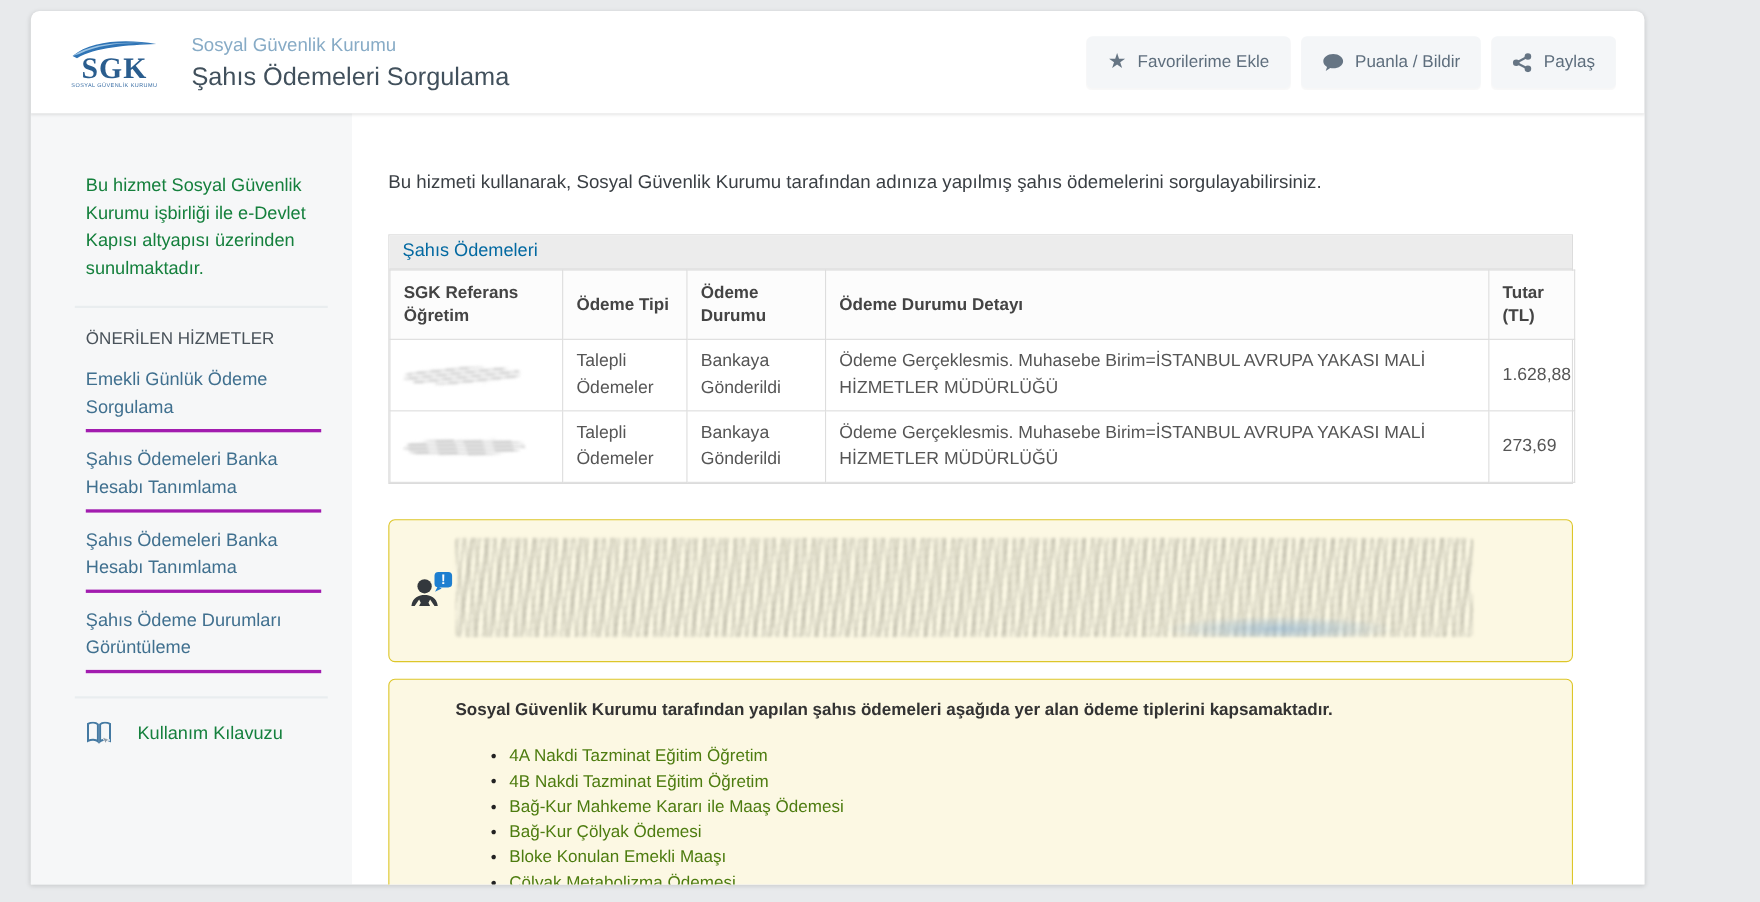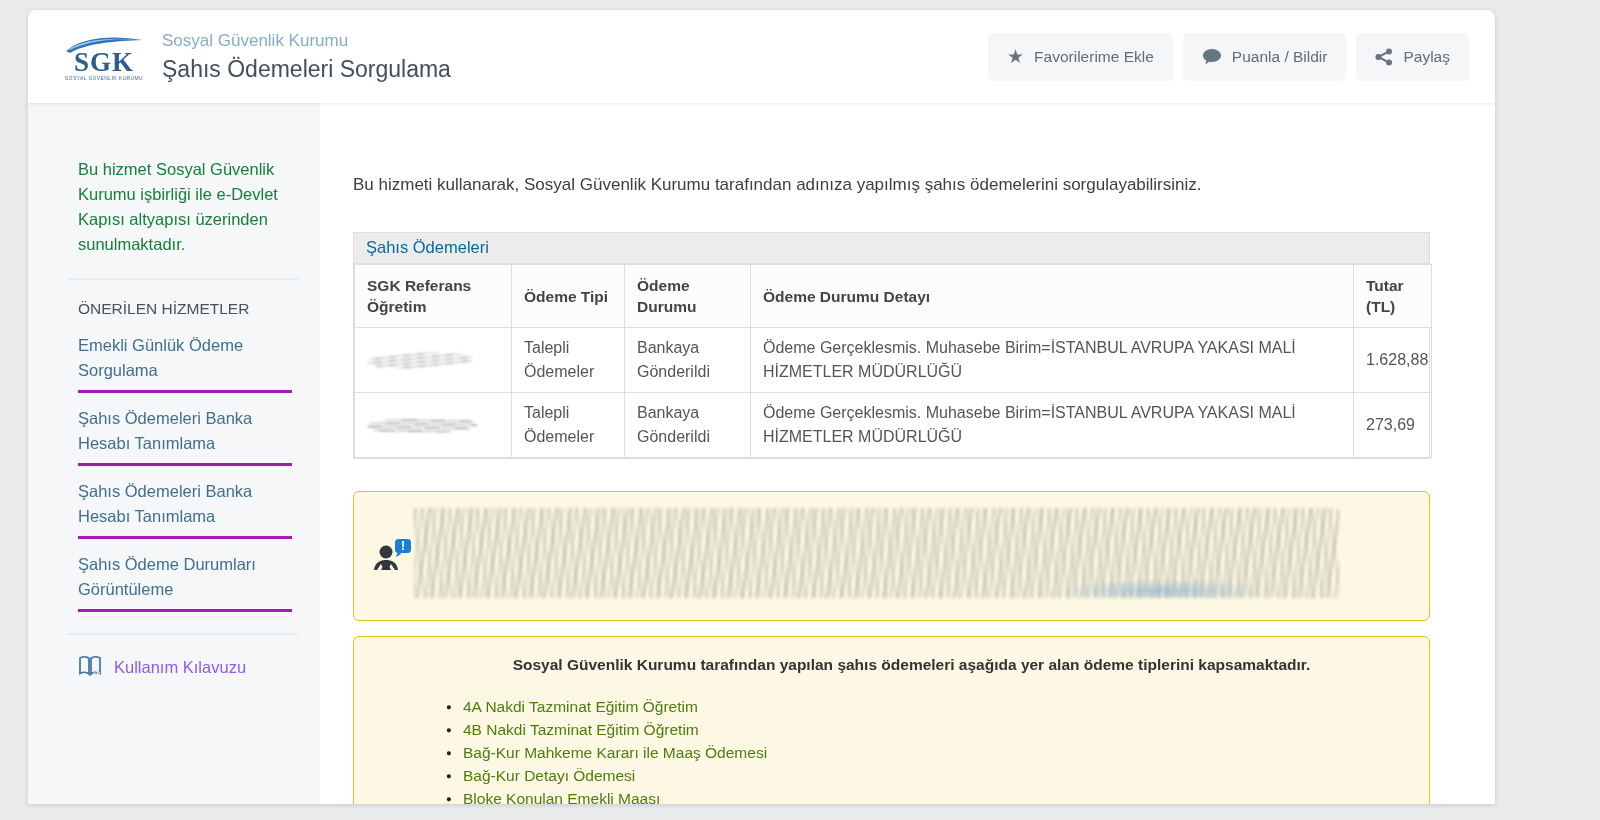--- a/index.html
+++ b/index.html
@@ -24,21 +24,21 @@
     border-radius:8px 8px 0 0;
   }
   .logo { width:86px; text-align:center; position:relative; margin-top:2px; }
   .logo .swoosh { display:block; margin:0 auto -6px auto; }
   .logo .sgk {
     font-family:"Liberation Serif","DejaVu Serif",serif;
     font-weight:bold; font-size:27px; letter-spacing:1px; color:#2a5d8e;
     line-height:26px;
   }
   .logo .sgk-sub { font-size:5px; color:#3a6ea5; letter-spacing:.4px; white-space:nowrap; }
-  .hdr-titles { margin-left:15px; }
+  .hdr-titles { margin-left:27px; }
   .hdr-org { font-size:17px; color:#87abc6; margin-bottom:5px; }
   .hdr-title { font-size:23px; color:#41505c; font-weight:400; }
   .hdr-actions { margin-left:auto; display:flex; gap:10px; }
   .act-btn {
     height:47px; display:flex; align-items:center; gap:10px;
     background:#f4f6f8; border:none; border-radius:5px; padding:0 19px;
     font-family:inherit; font-size:15.5px; color:#5e6e7d; cursor:pointer;
     box-shadow:0 1px 1px rgba(0,0,0,.03);
   }
   .act-btn .ic { color:#667584; display:flex; align-items:center; }
@@ -51,26 +51,26 @@
   }
   .sb-info { color:#15803d; line-height:25px; }
   .sb-hr { height:2px; background:#e9edef; border:none; margin:21px -6px 20px -10px; }
   .sb-sec-title { font-size:15.5px; color:#49525a; font-weight:400; margin:4px 0 15px; }
   .sb-link {
     display:block; color:#40708f; line-height:25px; text-decoration:none;
     padding-bottom:7px; border-bottom:3px solid #a21caf; margin-bottom:13px;
     cursor:pointer;
   }
   .sb-manual {
-    display:flex; align-items:center; gap:9px; color:#8b5cf6;
+    display:flex; align-items:center; gap:20px; color:#15803d;
     text-decoration:none; cursor:pointer; margin:21px 0 20px; line-height:22px;
   }
   
   .main { flex:1; background:#fff; padding:53px 65px 0 33px; min-width:0; }
-  .intro { font-size:17px; color:#3a3f44; margin-bottom:37px;margin-top:19px; }
+  .intro { font-size:17px; color:#3a3f44; margin-bottom:37px; }
   .panel { border:1px solid #dcdcdc; }
   .panel-hd {
     background:#ececec; color:#0369a1; font-size:16.5px;
     padding:5px 12px 6px; border-bottom:1px solid #dcdcdc;
   }
   table { width:100%; border-collapse:collapse; table-layout:fixed; }
   th {
     font-size:15.5px; color:#444; text-align:left; font-weight:bold;
     padding:8px 12px; border:1px solid #ddd; background:#fcfcfc;
     height:63px; vertical-align:middle; line-height:21px;
@@ -98,21 +98,21 @@
   .redact-big {
     position:absolute; left:60px; top:16px; width:925px; height:90px;
     background:
       radial-gradient(ellipse at 81% 92%, rgba(125,170,210,.55), rgba(125,170,210,0) 10%),
       repeating-linear-gradient(97deg, rgba(108,108,96,.26) 0 2px, rgba(250,250,244,.04) 2px 7px),
       repeating-linear-gradient(83deg, rgba(128,128,114,.18) 0 3px, rgba(250,250,244,.04) 3px 9px),
       repeating-linear-gradient(100deg, rgba(90,90,80,.10) 0 5px, rgba(250,250,244,.02) 5px 14px);
     filter:blur(1.5px); border-radius:3px;
   }
   .ybox.types { margin-top:15px; padding:19px 20px 40px 60px; min-height:230px; }
-  .ybox-heading { font-size:15.5px; font-weight:bold; color:#333;text-align:center; }
+  .ybox-heading { font-size:15.5px; font-weight:bold; color:#333; }
   .types-list { list-style:none; margin-top:21px; }
   .types-list li {
     font-size:15.5px; color:#4d7c0f; line-height:23px; padding-left:49px; position:relative;
   }
   .types-list li::before {
     content:"●"; position:absolute; left:32px; top:0; font-size:9.5px; color:#222;
   }
 </style>
 </head>
 <body>
@@ -235,20 +235,20 @@
         </svg>
         <div class="redact-big"></div>
       </div>
 
       <div class="ybox types">
         <div class="ybox-heading">Sosyal Güvenlik Kurumu tarafından yapılan şahıs ödemeleri aşağıda yer alan ödeme tiplerini kapsamaktadır.</div>
         <ul class="types-list">
           <li>4A Nakdi Tazminat Eğitim Öğretim</li>
           <li>4B Nakdi Tazminat Eğitim Öğretim</li>
           <li>Bağ-Kur Mahkeme Kararı ile Maaş Ödemesi</li>
-          <li>Bağ-Kur Detayı Ödemesi</li>
+          <li>Bağ-Kur Çölyak Ödemesi</li>
           <li>Bloke Konulan Emekli Maaşı</li>
           <li>Çölyak Metabolizma Ödemesi</li>
         </ul>
       </div>
     </main>
   </div>
 </div>
 
 </body></html>

